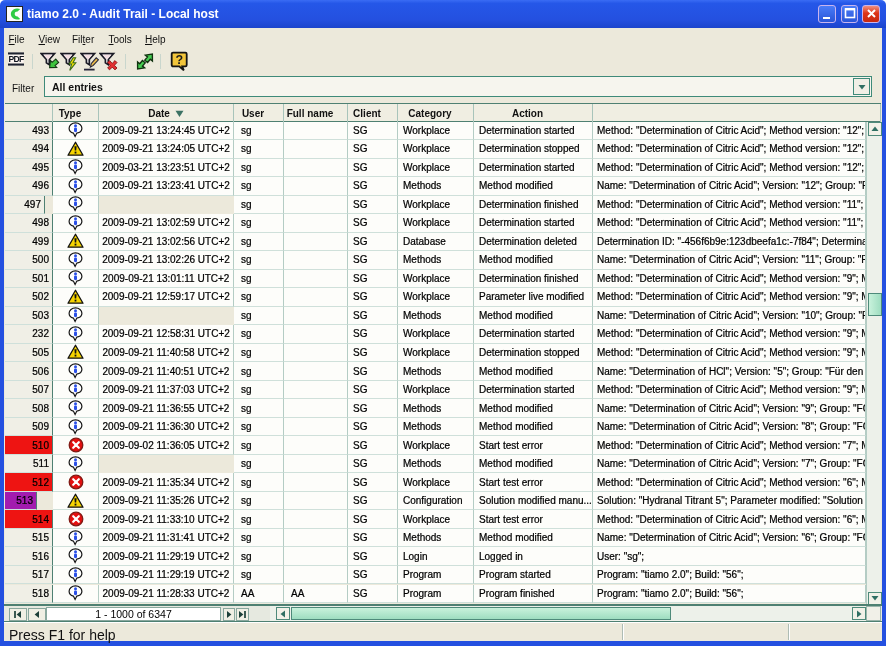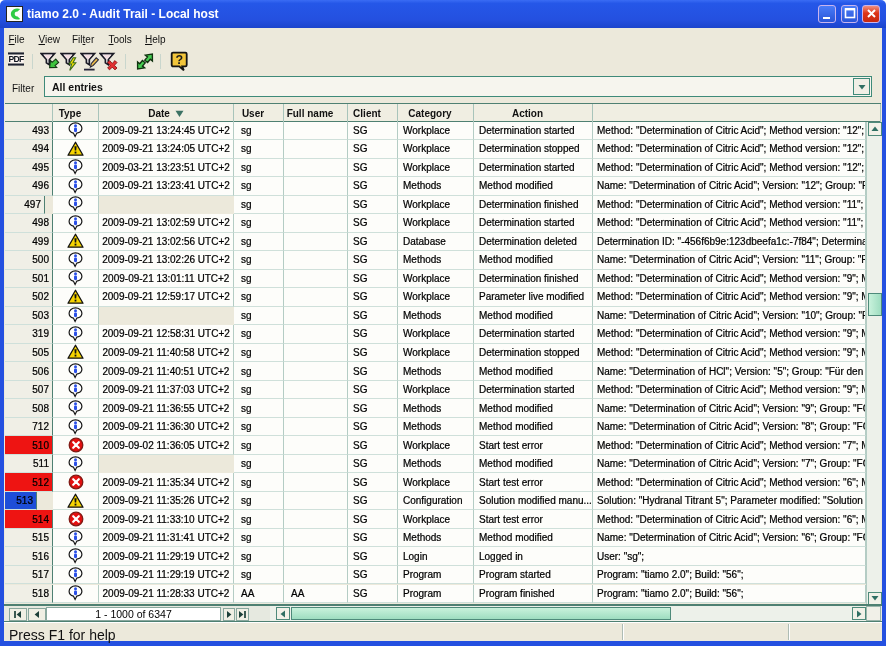--- a/index.html
+++ b/index.html
@@ -345,21 +345,21 @@
       </svg>
     </div>
     <div class="c" style="left:234px;width:50px;padding-left:7px;">sg</div>
     <div class="c" style="left:284px;width:64px;padding-left:7px;"></div>
     <div class="c" style="left:348px;width:50px;">SG</div>
     <div class="c" style="left:398px;width:76px;">Methods</div>
     <div class="c" style="left:474px;width:119px;">Method modified</div>
     <div class="c" style="left:593px;width:273px;padding-left:4px;">Name: "Determination of Citric Acid"; Version: "10"; Group: "FOO</div>
   </div>
 <div class="row" style="top:325.22px;height:18.52px;">
-    <div class="c numc" style="left:5px;width:48px;background:#f0efe6;">319</div>
+    <div class="c numc" style="left:5px;width:48px;background:#f0efe6;">232</div>
     <div class="c ic" style="left:53px;width:46px;">
       <svg width="15" height="16" viewBox="0 0 15 16">
         <path d="M7.5 0.9 C3.9 0.9 1.1 3.3 1.1 6.2 C1.1 8.6 3.0 10.5 5.5 11.2 L7.1 14.4 L8.7 11.2 C11.5 10.7 13.9 8.7 13.9 6.2 C13.9 3.3 11.1 0.9 7.5 0.9 Z" fill="#ffffff" stroke="#151515" stroke-width="1.2"></path>
         <circle cx="7.5" cy="3.8" r="1.5" fill="#2b50e8"></circle>
         <path d="M7.5 5.5 c0.9 0 1.5 0.55 1.5 1.2 l0 2.4 c0 0.65 -0.6 1.2 -1.5 1.2 c-0.9 0 -1.5 -0.55 -1.5 -1.2 l0 -2.4 c0 -0.65 0.6 -1.2 1.5 -1.2 Z" fill="#2b50e8"></path>
       </svg>
     </div>
     <div class="c dc" style="left:99px;width:135px;">2009-09-21 12:58:31 UTC+2</div>
     <div class="c" style="left:234px;width:50px;padding-left:7px;">sg</div>
     <div class="c" style="left:284px;width:64px;padding-left:7px;"></div>
@@ -430,21 +430,21 @@
     </div>
     <div class="c dc" style="left:99px;width:135px;">2009-09-21 11:36:55 UTC+2</div>
     <div class="c" style="left:234px;width:50px;padding-left:7px;">sg</div>
     <div class="c" style="left:284px;width:64px;padding-left:7px;"></div>
     <div class="c" style="left:348px;width:50px;">SG</div>
     <div class="c" style="left:398px;width:76px;">Methods</div>
     <div class="c" style="left:474px;width:119px;">Method modified</div>
     <div class="c" style="left:593px;width:273px;padding-left:4px;">Name: "Determination of Citric Acid"; Version: "9"; Group: "FOOD</div>
   </div>
 <div class="row" style="top:417.82px;height:18.52px;">
-    <div class="c numc" style="left:5px;width:48px;background:#f0efe6;">712</div>
+    <div class="c numc" style="left:5px;width:48px;background:#f0efe6;">509</div>
     <div class="c ic" style="left:53px;width:46px;">
       <svg width="15" height="16" viewBox="0 0 15 16">
         <path d="M7.5 0.9 C3.9 0.9 1.1 3.3 1.1 6.2 C1.1 8.6 3.0 10.5 5.5 11.2 L7.1 14.4 L8.7 11.2 C11.5 10.7 13.9 8.7 13.9 6.2 C13.9 3.3 11.1 0.9 7.5 0.9 Z" fill="#ffffff" stroke="#151515" stroke-width="1.2"></path>
         <circle cx="7.5" cy="3.8" r="1.5" fill="#2b50e8"></circle>
         <path d="M7.5 5.5 c0.9 0 1.5 0.55 1.5 1.2 l0 2.4 c0 0.65 -0.6 1.2 -1.5 1.2 c-0.9 0 -1.5 -0.55 -1.5 -1.2 l0 -2.4 c0 -0.65 0.6 -1.2 1.5 -1.2 Z" fill="#2b50e8"></path>
       </svg>
     </div>
     <div class="c dc" style="left:99px;width:135px;">2009-09-21 11:36:30 UTC+2</div>
     <div class="c" style="left:234px;width:50px;padding-left:7px;">sg</div>
     <div class="c" style="left:284px;width:64px;padding-left:7px;"></div>
@@ -495,21 +495,21 @@
     </div>
     <div class="c dc" style="left:99px;width:135px;">2009-09-21 11:35:34 UTC+2</div>
     <div class="c" style="left:234px;width:50px;padding-left:7px;">sg</div>
     <div class="c" style="left:284px;width:64px;padding-left:7px;"></div>
     <div class="c" style="left:348px;width:50px;">SG</div>
     <div class="c" style="left:398px;width:76px;">Workplace</div>
     <div class="c" style="left:474px;width:119px;">Start test error</div>
     <div class="c" style="left:593px;width:273px;padding-left:4px;">Method: "Determination of Citric Acid"; Method version: "6"; Meth</div>
   </div>
 <div class="row" style="top:491.90px;height:18.52px;">
-    <div class="c numc" style="left:5px;width:32px;background:#1d4ed8;">513</div>
+    <div class="c numc" style="left:5px;width:32px;background:#a21caf;">513</div>
     <div class="c ic" style="left:53px;width:46px;">
       <svg width="17" height="16" viewBox="0 0 17 16">
         <path d="M8.5 1.2 L16 14.2 L1 14.2 Z" fill="#f6d400" stroke="#111111" stroke-width="1.3" stroke-linejoin="round"></path>
         <path d="M8.5 5.2 l1.1 0 l-0.35 4.3 l-1.5 0 l-0.35 -4.3 Z" fill="#111"></path>
         <rect x="7.6" y="10.6" width="1.8" height="1.9" fill="#111"></rect>
       </svg>
     </div>
     <div class="c dc" style="left:99px;width:135px;">2009-09-21 11:35:26 UTC+2</div>
     <div class="c" style="left:234px;width:50px;padding-left:7px;">sg</div>
     <div class="c" style="left:284px;width:64px;padding-left:7px;"></div>

